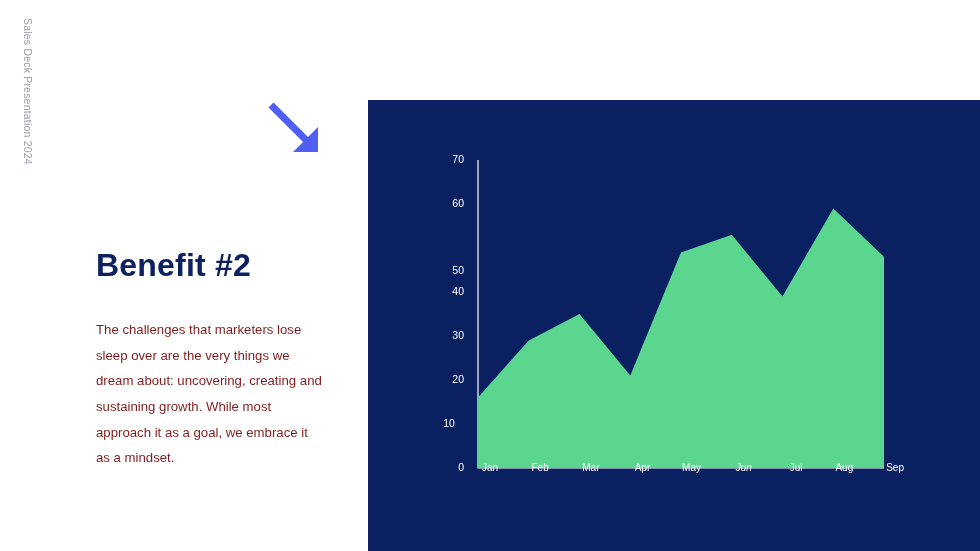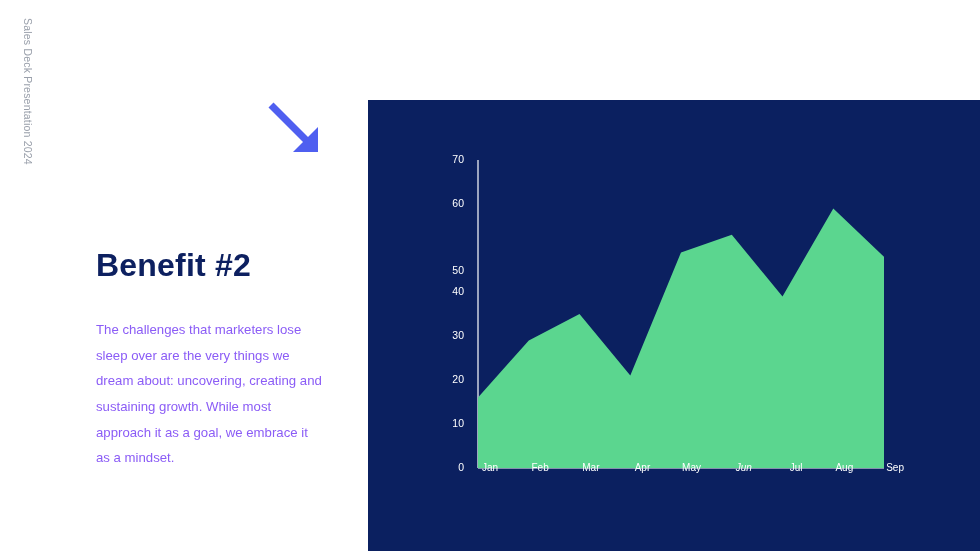--- a/index.html
+++ b/index.html
@@ -51,21 +51,21 @@
     font-size: 32px;
     font-weight: bold;
     color: #0d2060;
     letter-spacing: 0.2px;
     margin: 0 0 34px 0;
     line-height: 1.1;
   }
   .body-copy {
     font-size: 13.2px;
     line-height: 25.6px;
-    color: #8b5cf6;
+    color: #7f1d1d;
     margin: 0;
     width: 228px;
   }
   
   .chart-panel {
     position: absolute;
     left: 368px;
     top: 100px;
     width: 736px;
     height: 451px;
@@ -130,21 +130,21 @@
 
         <polygon id="series-area" fill="#5bd68f" points="110,368 110.0,297.6 160.8,240.4 211.5,214.0 262.3,275.6 313.0,152.4 363.8,134.8 414.5,196.4 465.3,108.4 516.0,156.8 516,368"></polygon>
       </svg>
 
     <div class="y-tick" style="left: 66px; top: 53px;">70</div>
         <div class="y-tick" style="left: 66px; top: 97px;">60</div>
         <div class="y-tick" style="left: 66px; top: 134px; margin-top: 30px;">50</div>
         <div class="y-tick" style="left: 66px; top: 185px;">40</div>
         <div class="y-tick" style="left: 66px; top: 229px;">30</div>
         <div class="y-tick" style="left: 66px; top: 273px;">20</div>
-        <div class="y-tick" style="left: 66px; top: 317px;">10</div>
+        <div class="y-tick" style="left: 66px; top: 317px; text-align: center;">10</div>
         <div class="y-tick" style="left: 66px; top: 361px;">0</div>
         <div class="x-tick" style="left: 90px;">Jan</div>
         <div class="x-tick" style="left: 140.75px;">Feb</div>
         <div class="x-tick" style="left: 191.5px;">Mar</div>
         <div class="x-tick" style="left: 242.25px;">Apr</div>
         <div class="x-tick" style="left: 293px;">May</div>
         <div class="x-tick" style="left: 343.75px; font-style: italic;">Jun</div>
         <div class="x-tick" style="left: 394.5px;">Jul</div>
         <div class="x-tick" style="left: 445.25px;">Aug</div>
         <div class="x-tick" style="left: 496px;">Sep</div>

